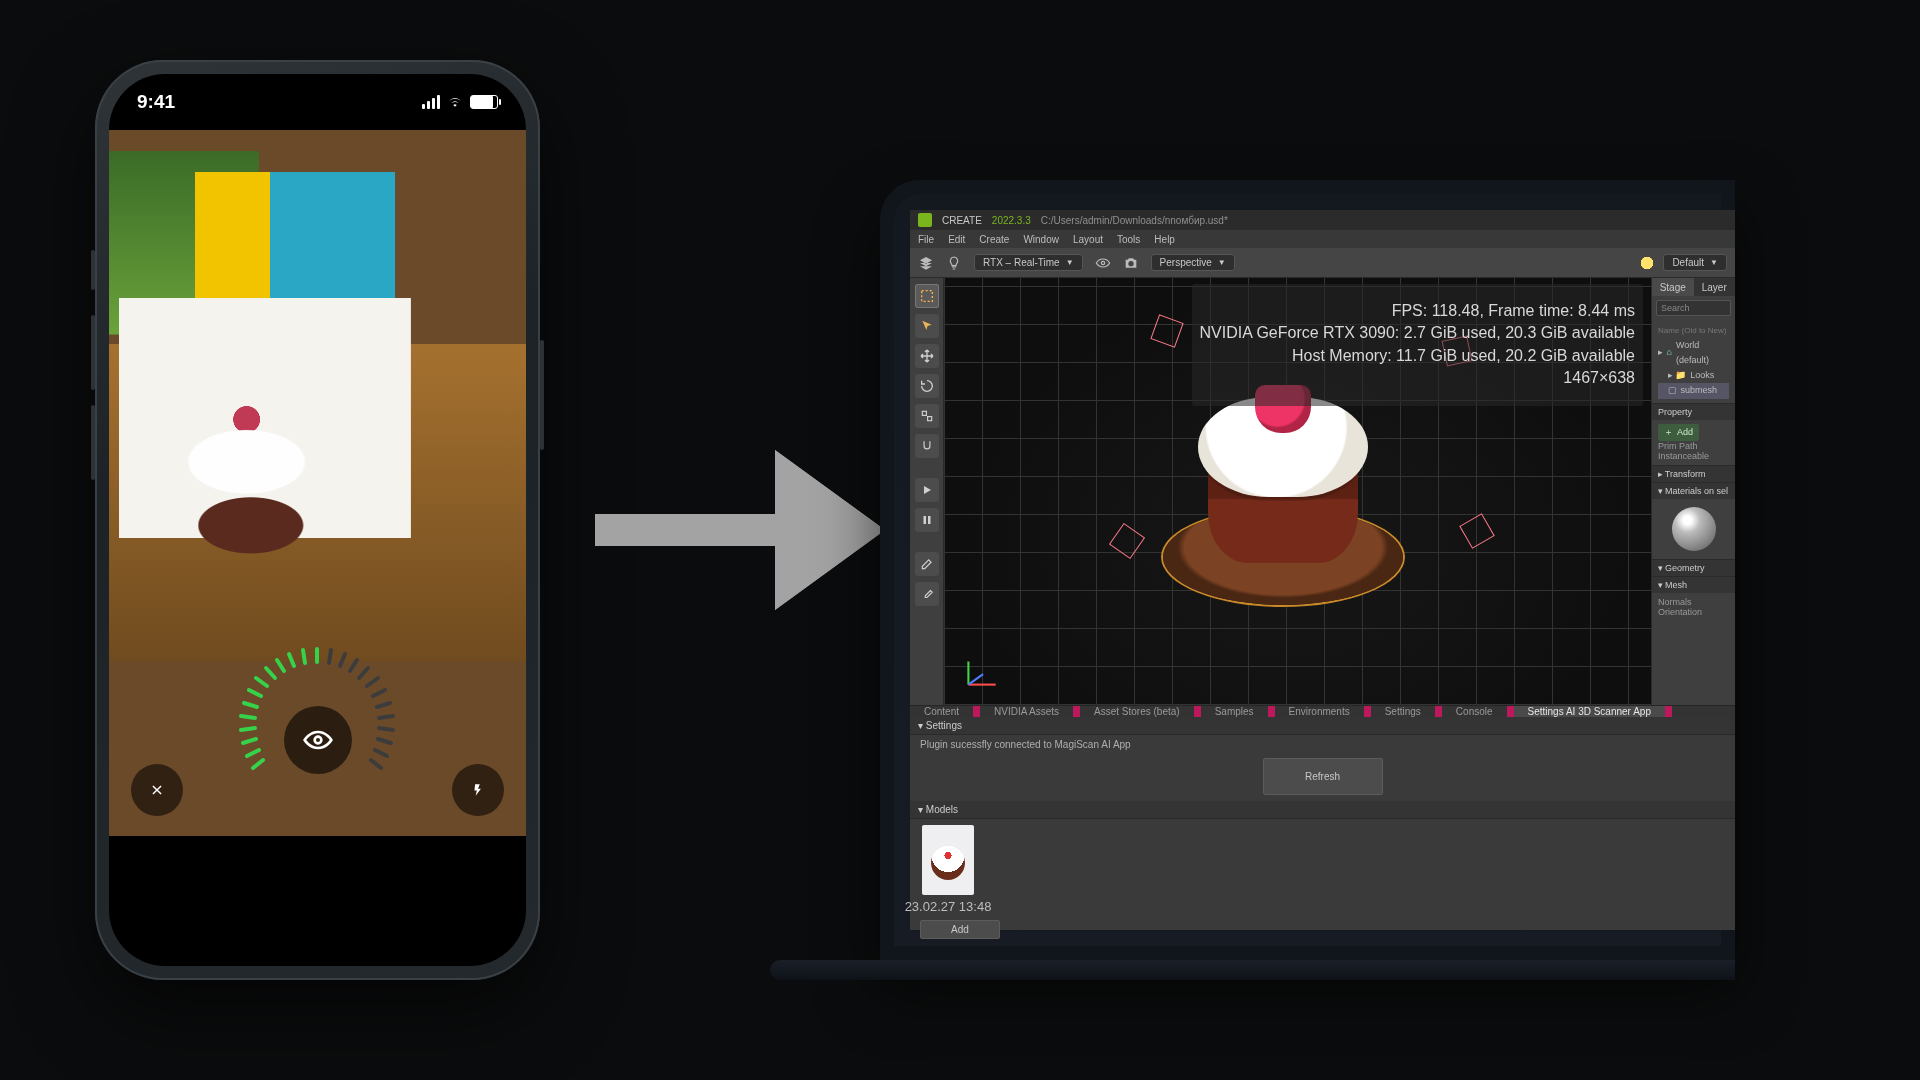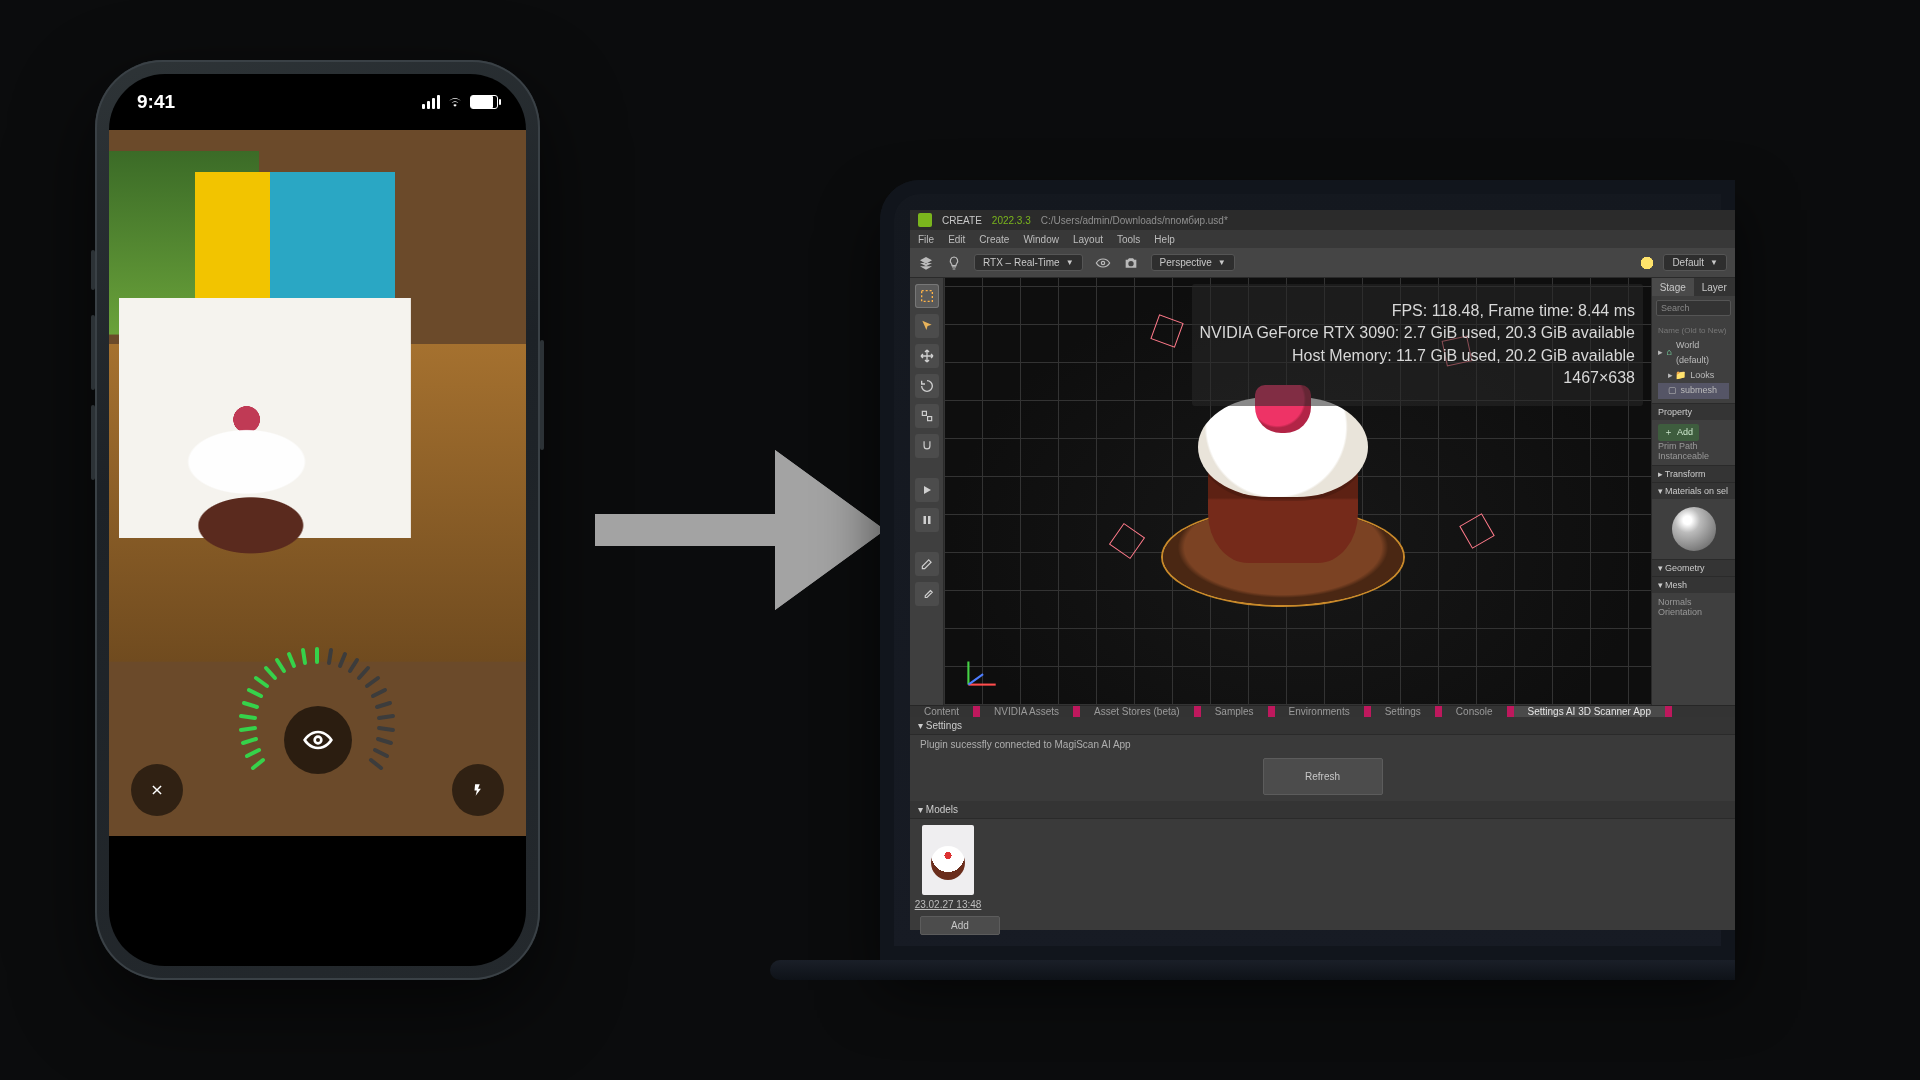--- a/index.html
+++ b/index.html
@@ -271,21 +271,21 @@
     width:56px;display:flex;flex-direction:column;align-items:center;gap:4px;
   }
   .thumb .img{
     width:52px;height:70px;background:#efeef0;border-radius:2px;position:relative;overflow:hidden;
   }
   .thumb .img::before{
     content:"";position:absolute;left:50%;top:54%;transform:translate(-50%,-50%);
     width:34px;height:34px;border-radius:50%;
     background:radial-gradient(circle at 50% 28%,#d33 0 12%,#fff 12% 55%,#6a2d1c 55% 100%);
   }
-  .thumb .cap{font-size:10px;color:#bdbdbd;white-space:nowrap;text-decoration:underline;}
+  .thumb .cap{font-size:13px;color:#bdbdbd;white-space:nowrap;}
   .addbar{width:80px;text-align:center;background:#4c4c4c;padding:3px 0;font-size:10px;border:1px solid #5c5c5c;border-radius:2px;margin:0 10px 6px;}
 
   svg{display:block}
 
   .ico{width:14px;height:14px;}
 </style>
 </head>
 <body>
 
 <div class="stage">

